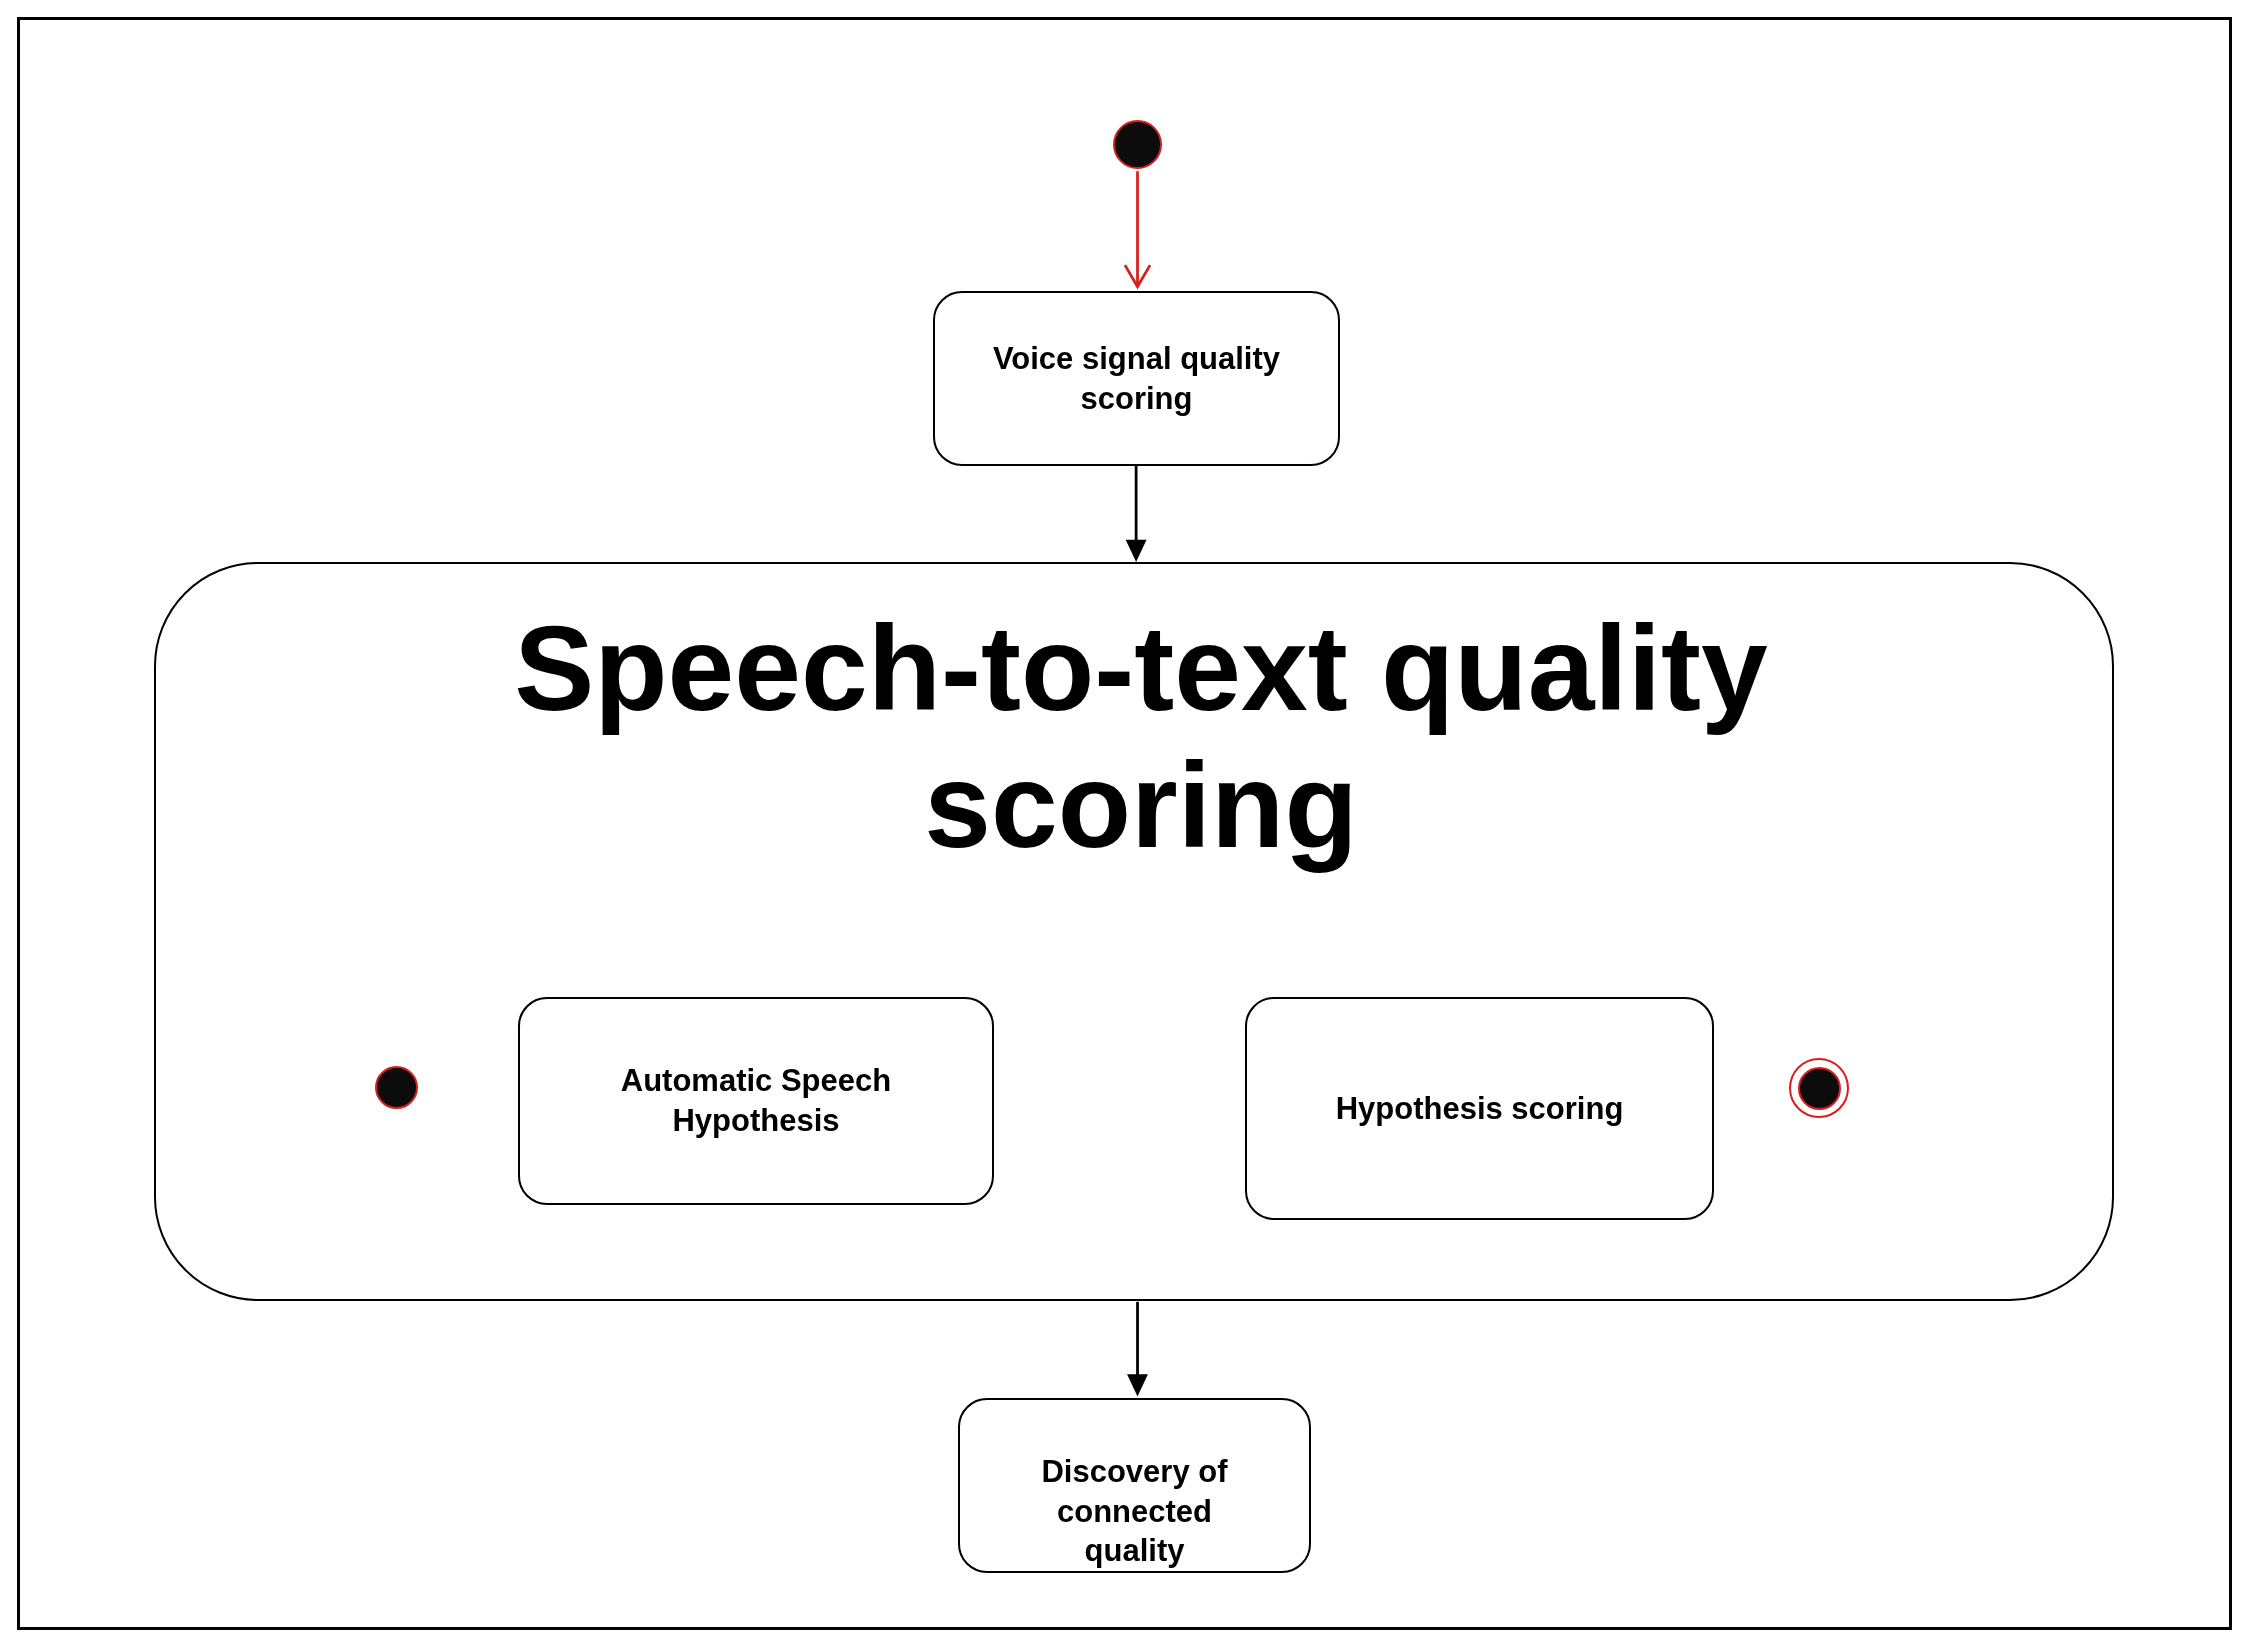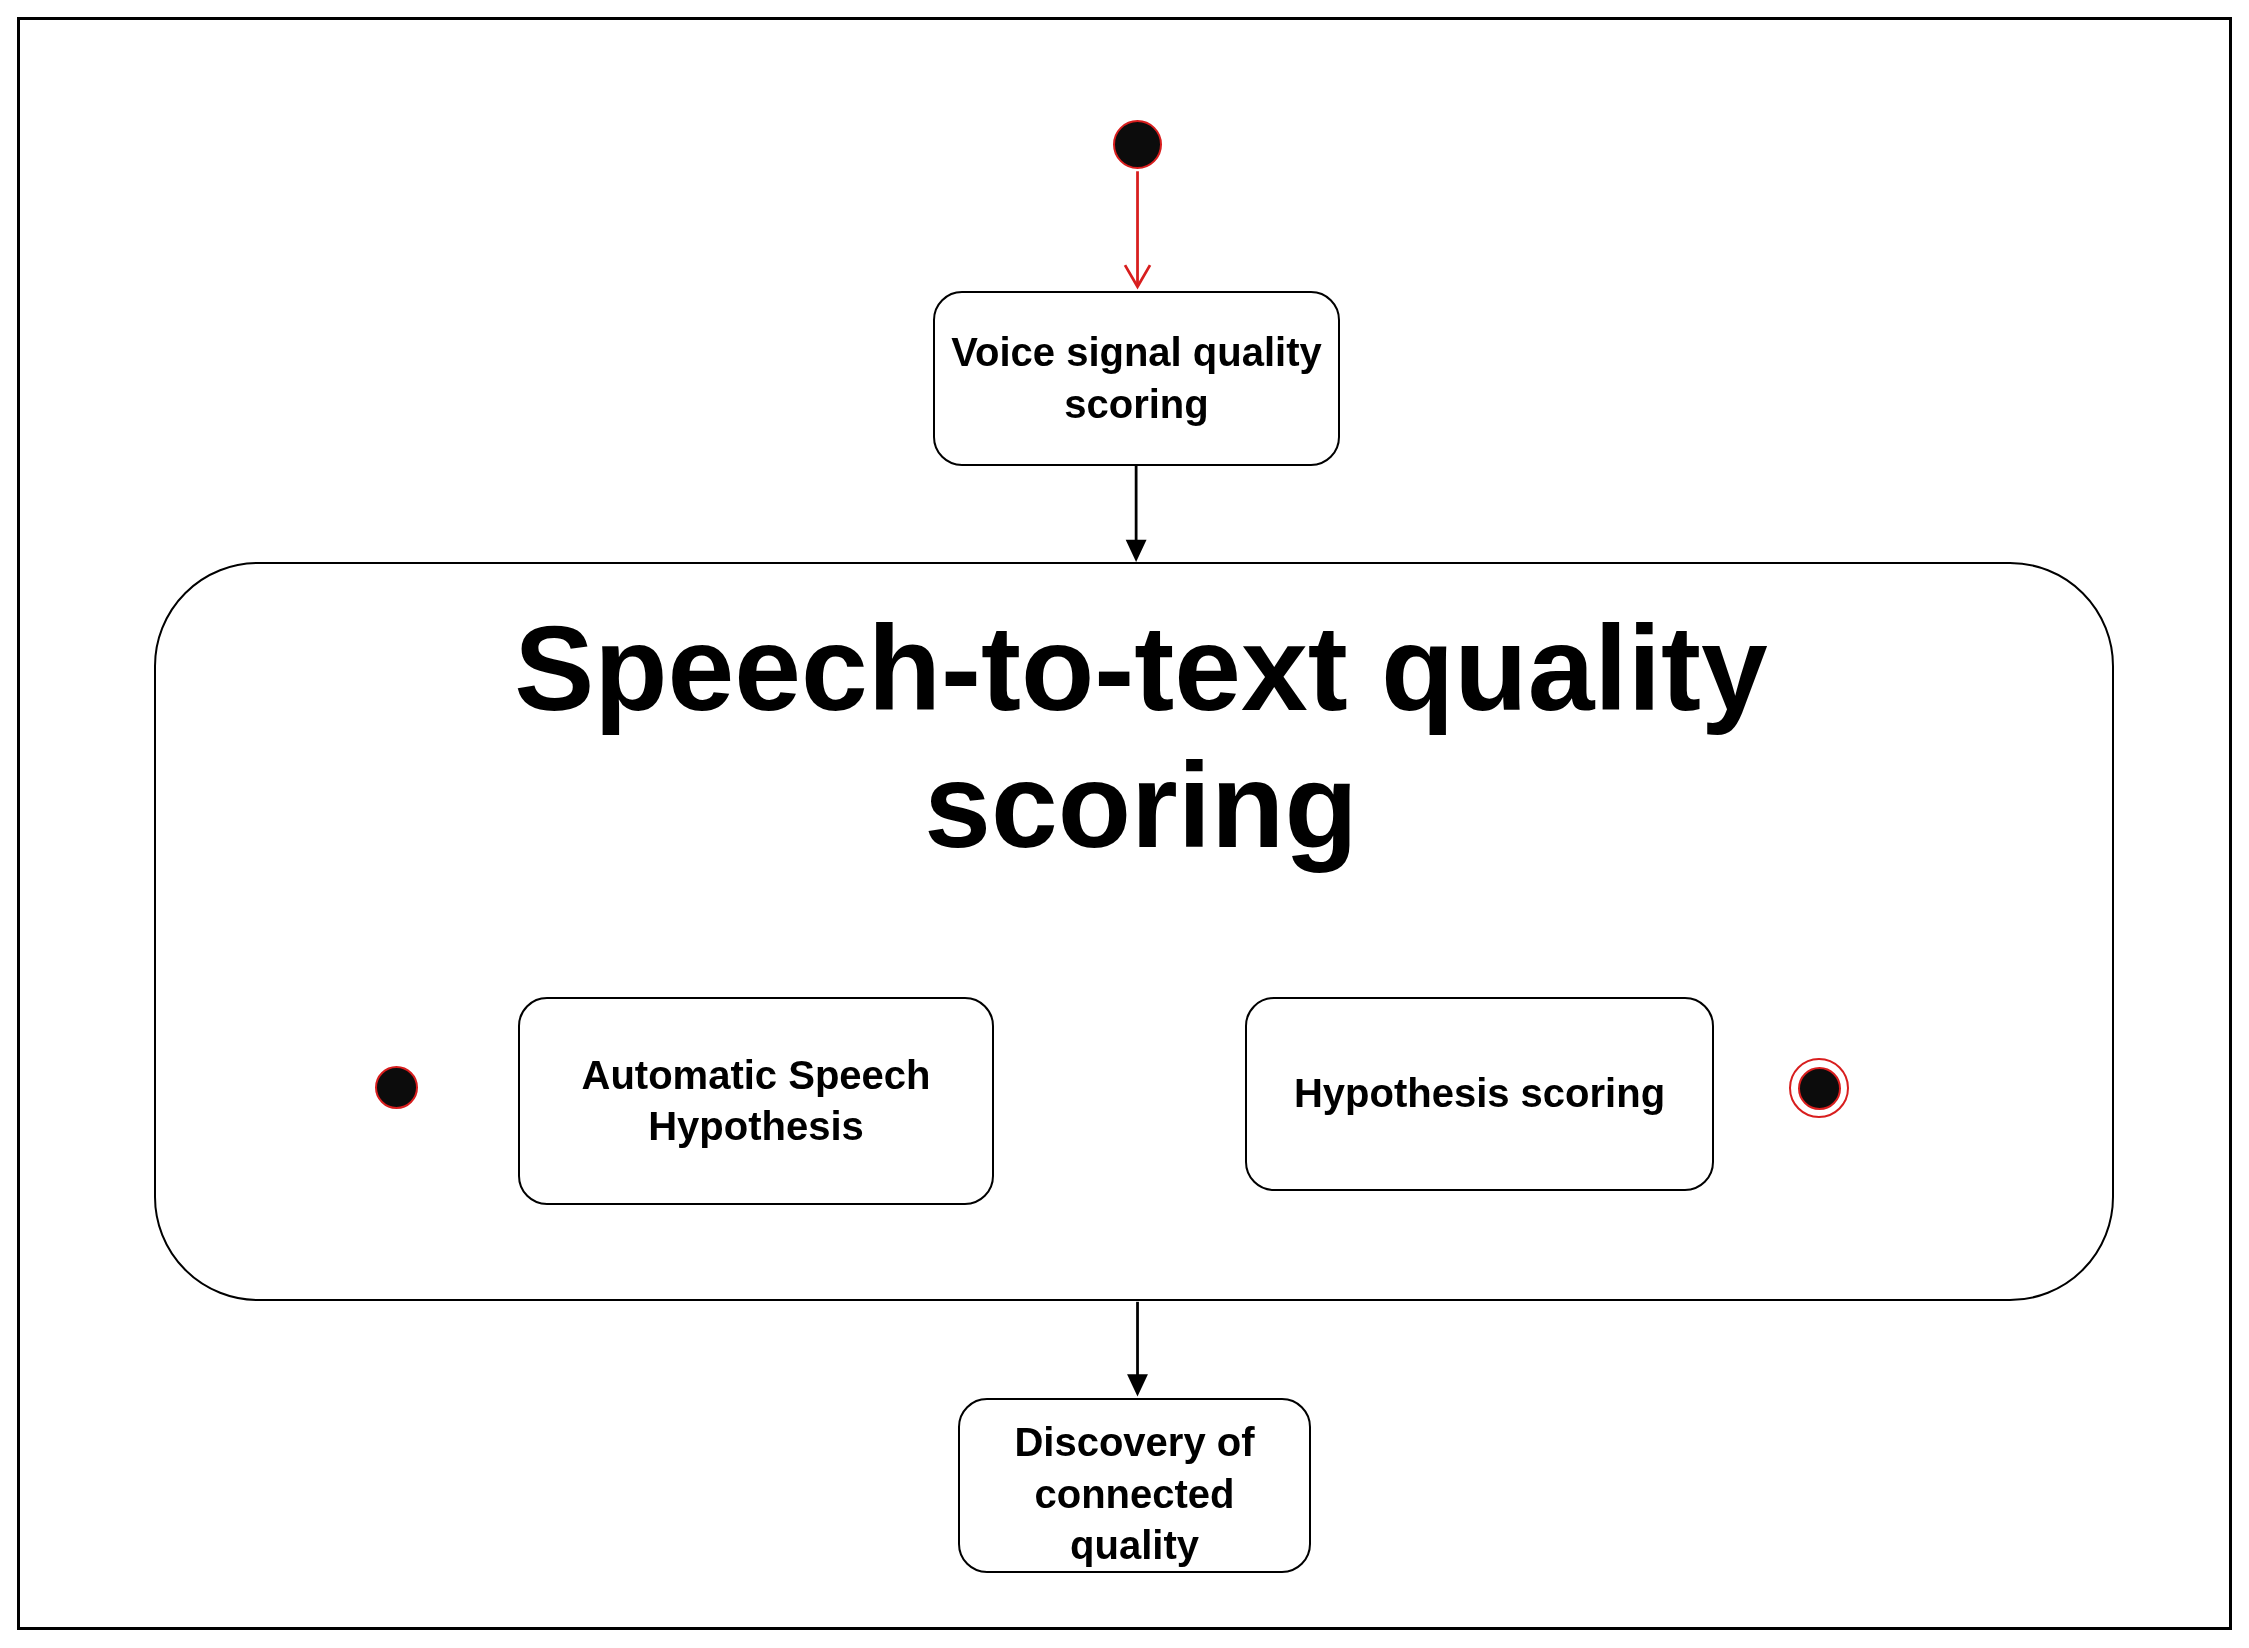--- a/index.html
+++ b/index.html
@@ -29,27 +29,27 @@
     box-sizing: border-box;
     background: #ffffff;
     border: 2.1px solid #000000;
     border-radius: 29px;
     display: flex;
     flex-direction: column;
     align-items: center;
     justify-content: center;
     text-align: center;
     font-weight: 700;
-    font-size: 40px;
+    font-size: 31px;
     line-height: 1.28;
     color: #000000;
   }
   .voice-box     { left: 933px; top: 291px;  width: 407px; height: 175px; }
   .asr-box       { left: 518px;  top: 997px; width: 476px; height: 208px; }
-  .hyp-box       { left: 1245px; top: 997px; width: 469px; height: 194px; }
+  .hyp-box       { left: 1245px; top: 997px; width: 469px; height: 223px; }
   .discovery-box { left: 958px; top: 1398px; width: 353px; height: 175px; justify-content: flex-end; }
   .composite {
     position: absolute;
     left: 154px; top: 562px;
     width: 1960px; height: 739px;
     box-sizing: border-box;
     background: #ffffff;
     border: 2.1px solid #000000;
     border-radius: 104px;
     text-align: center;

